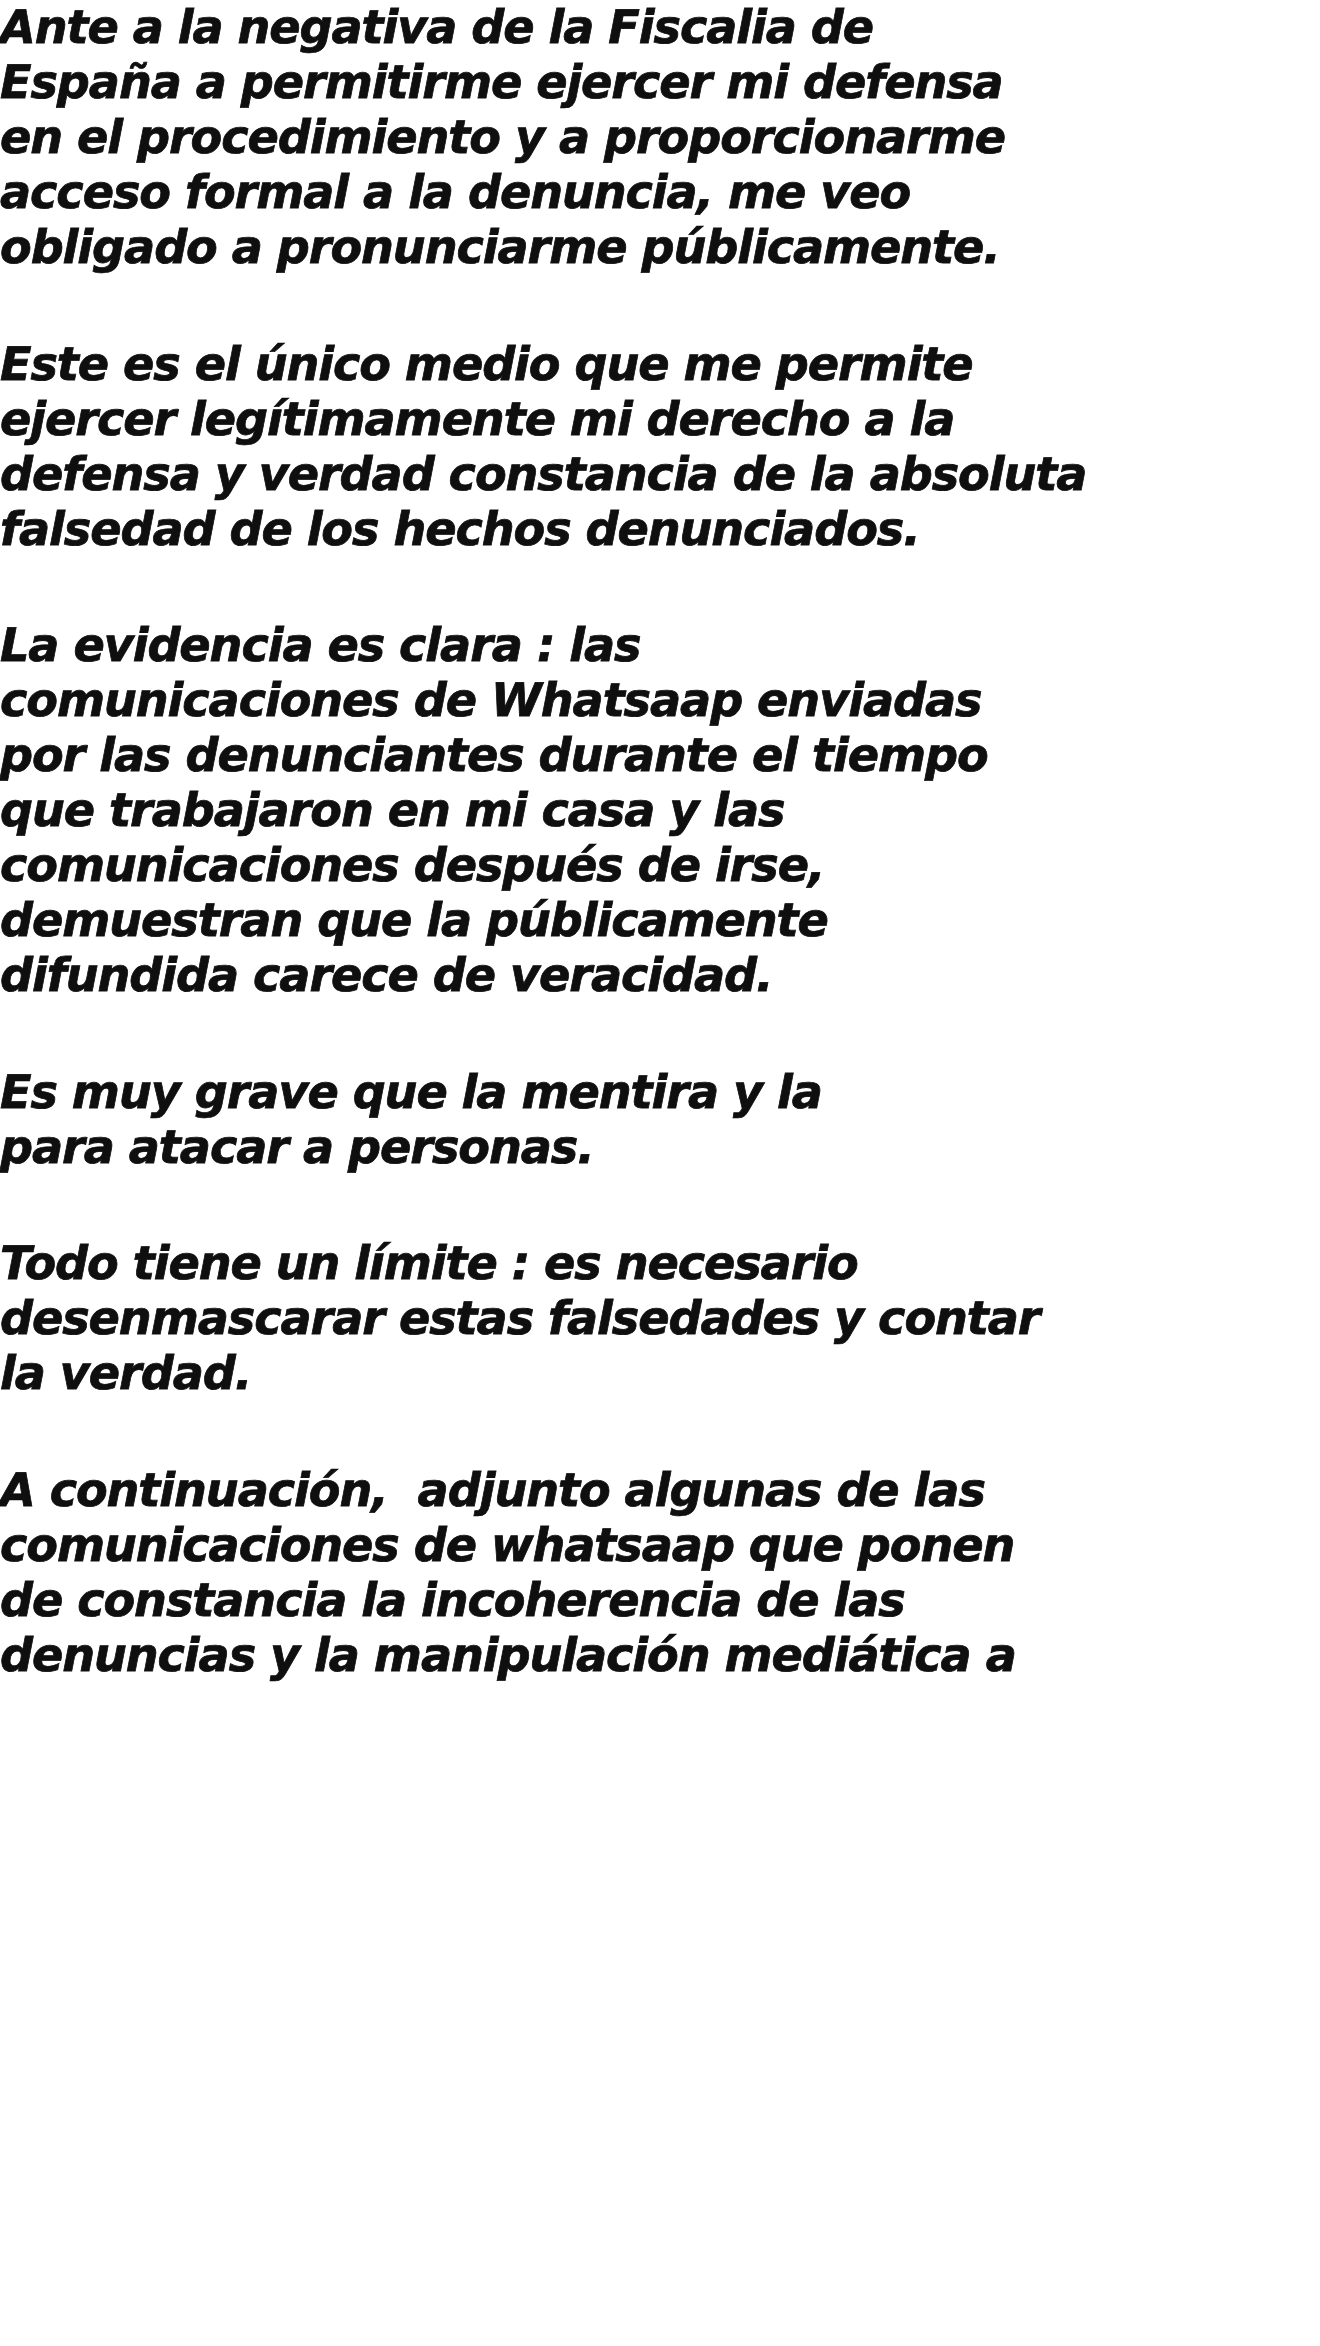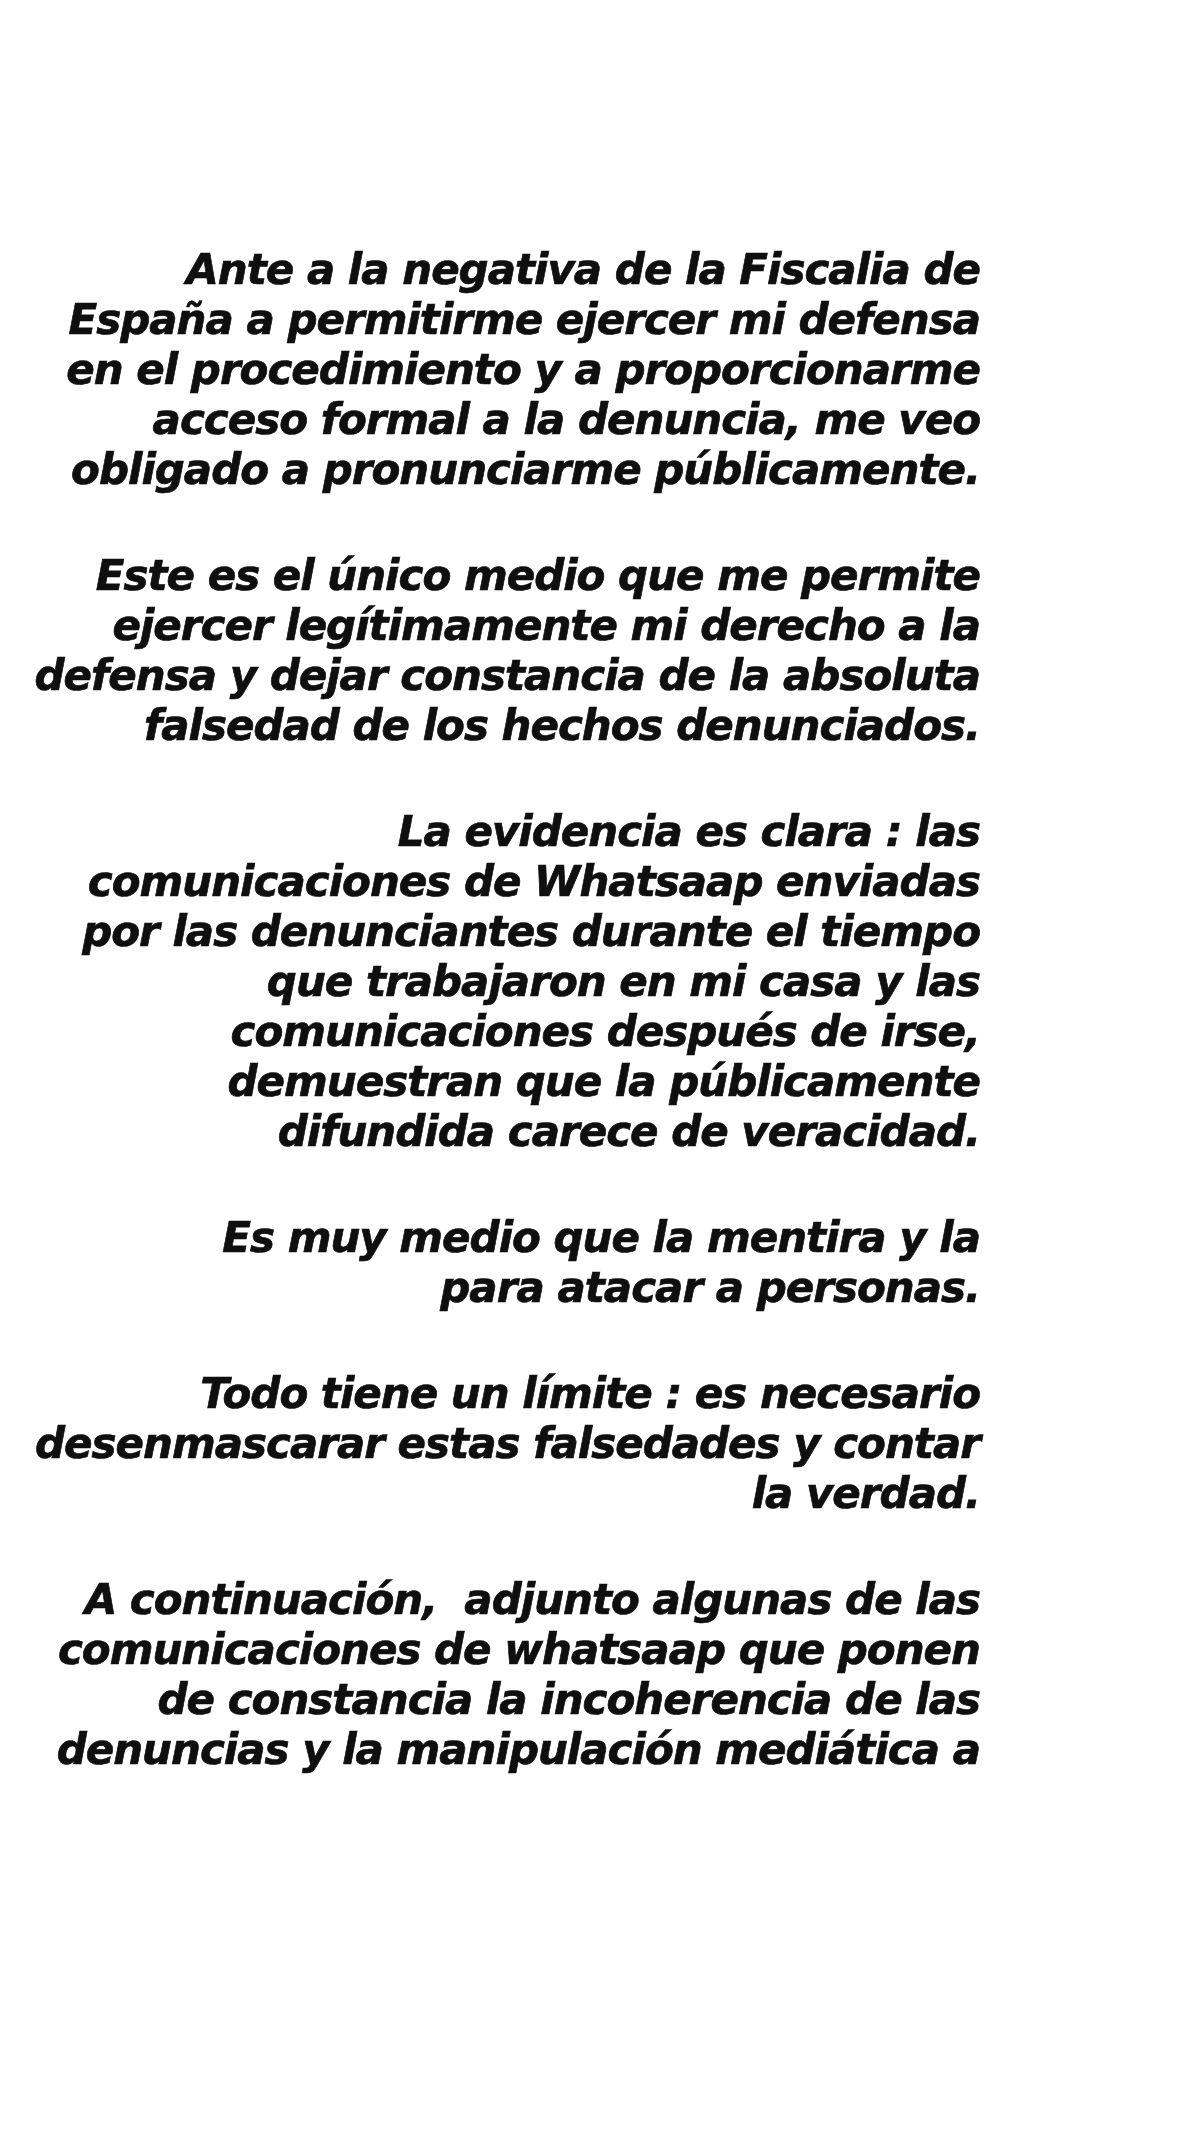--- a/index.html
+++ b/index.html
@@ -8,22 +8,21 @@
   }
   body {
     width: 1200px;
     height: 2133px;
     background: #ffffff;
     overflow: hidden;
   }
   .statement {
     box-sizing: border-box;
     width: 980px;
-    padding-top: 245px;
-    text-align: right;
+    text-align: left;
     color: #0f0f0f;
     font-family: "DejaVu Sans", "Liberation Sans", sans-serif;
     font-weight: bold;
     font-style: italic;
     font-size: 42px;
     line-height: 50px;
     letter-spacing: -1px;
     -webkit-text-stroke: 0.7px #0f0f0f;
   }
   .paragraph {
@@ -42,36 +41,36 @@
     <div class="line">Ante a la negativa de la Fiscalia de</div>
     <div class="line">España a permitirme ejercer mi defensa</div>
     <div class="line">en el procedimiento y a proporcionarme</div>
     <div class="line">acceso formal a la denuncia, me veo</div>
     <div class="line">obligado a pronunciarme públicamente.</div>
   </div>
 
   <div class="paragraph">
     <div class="line">Este es el único medio que me permite</div>
     <div class="line">ejercer legítimamente mi derecho a la</div>
-    <div class="line">defensa y dejar constancia de la absoluta</div>
+    <div class="line">defensa y verdad constancia de la absoluta</div>
     <div class="line">falsedad de los hechos denunciados.</div>
   </div>
 
   <div class="paragraph">
     <div class="line">La evidencia es clara : las</div>
     <div class="line">comunicaciones de Whatsaap enviadas</div>
     <div class="line">por las denunciantes durante el tiempo</div>
     <div class="line">que trabajaron en mi casa y las</div>
     <div class="line">comunicaciones después de irse,</div>
     <div class="line">demuestran que la públicamente</div>
     <div class="line">difundida carece de veracidad.</div>
   </div>
 
   <div class="paragraph">
-    <div class="line">Es muy medio que la mentira y la</div>
+    <div class="line">Es muy grave que la mentira y la</div>
     <div class="line">para atacar a personas.</div>
   </div>
 
   <div class="paragraph">
     <div class="line">Todo tiene un límite : es necesario</div>
     <div class="line">desenmascarar estas falsedades y contar</div>
     <div class="line">la verdad.</div>
   </div>
 
   <div class="paragraph">

